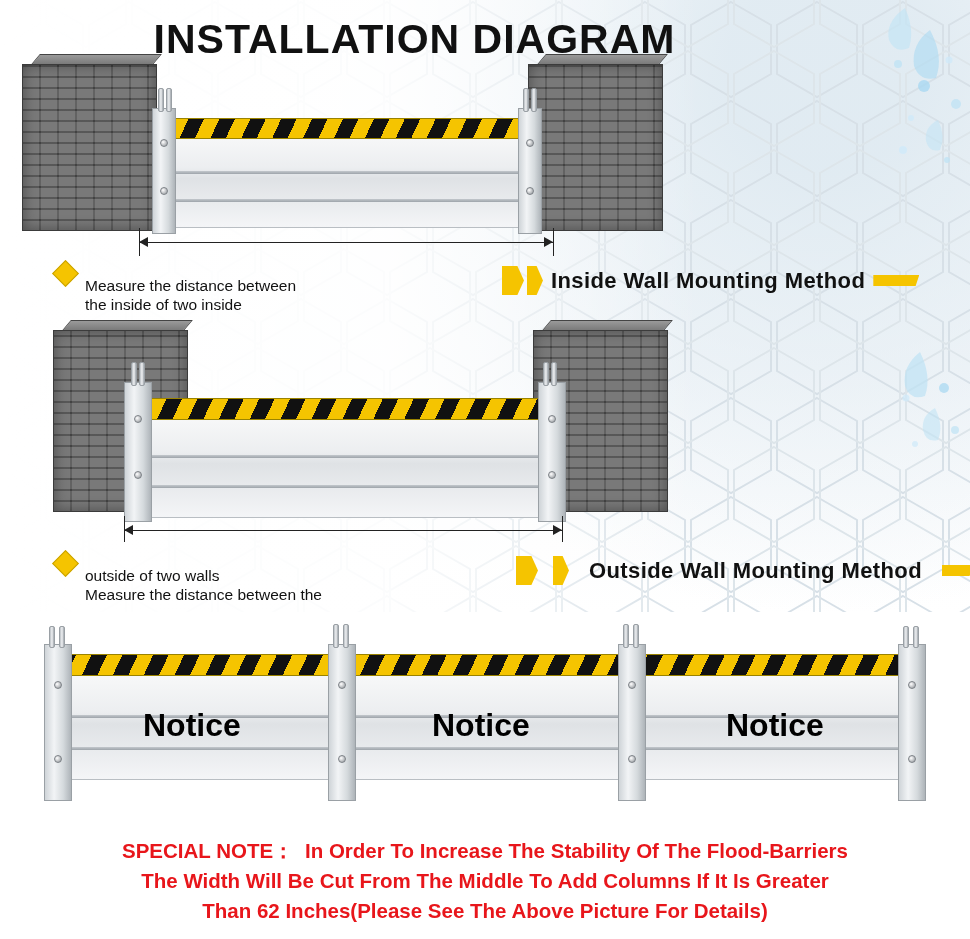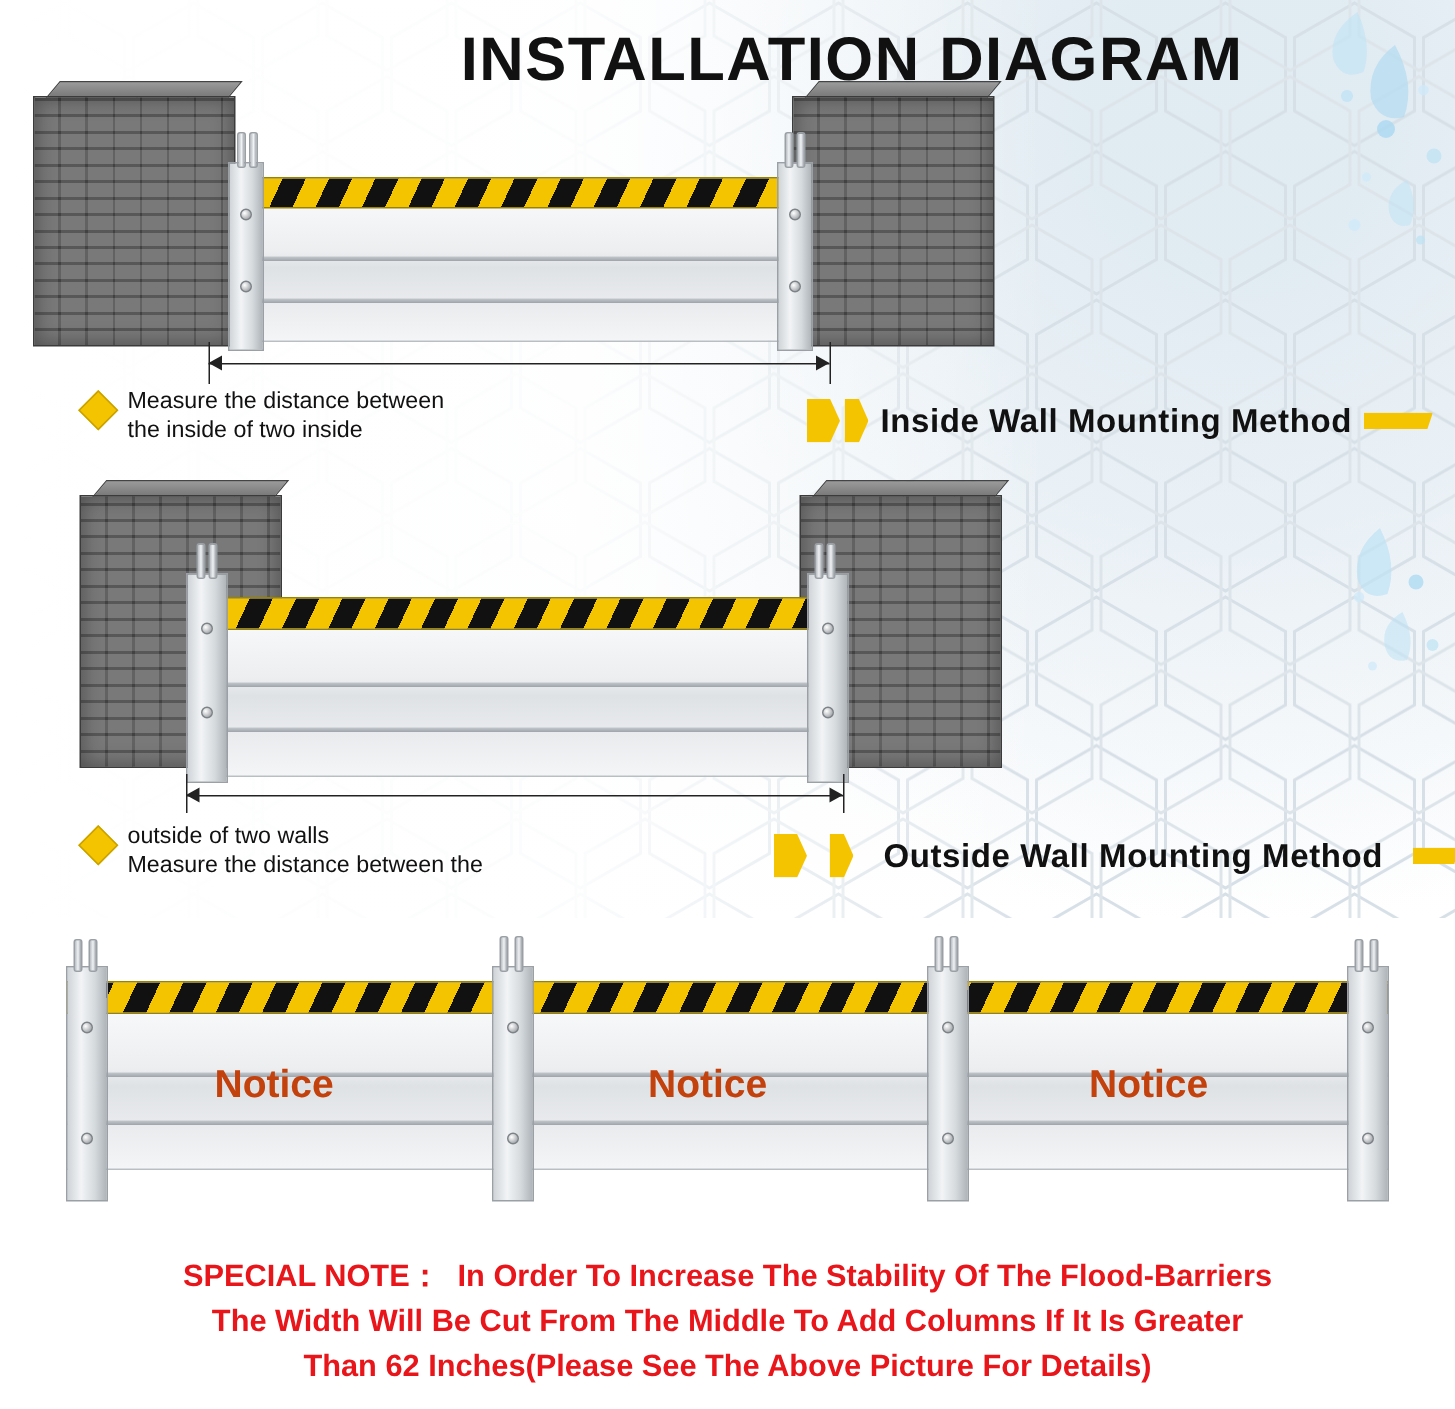--- a/index.html
+++ b/index.html
@@ -17,21 +17,21 @@
     position:absolute;left:0;top:0;width:970px;height:612px;
     background:
       radial-gradient(circle at 85% 12%, rgba(220,232,240,.85) 0 10%, rgba(255,255,255,0) 55%),
       linear-gradient(180deg,#ffffff 0%,#f7f9fb 60%,#ffffff 100%);
     overflow:hidden;
   }
   .hexbg svg{position:absolute;left:0;top:0;}
 
   
   .title{
-    position:absolute;left:0;top:16px;width:829px;text-align:right;
+    position:absolute;left:0;top:16px;width:829px;text-align:center;
     font-size:41px;font-weight:bold;letter-spacing:1px;color:#111;
     font-family:"Liberation Sans", sans-serif;
   }
 
   
   .brick{
     position:absolute;
     background:
       repeating-linear-gradient(0deg, #6f6f6f 0 9px, #4b4b4b 9px 11px),
       repeating-linear-gradient(90deg, rgba(0,0,0,.35) 0 1px, rgba(0,0,0,0) 1px 34px);
@@ -85,21 +85,21 @@
   .arrowL,.arrowR{position:absolute;width:0;height:0;border-top:5px solid transparent;border-bottom:5px solid transparent;}
   .arrowL{border-right:9px solid #222;}
   .arrowR{border-left:9px solid #222;}
 
   
   .callout{position:absolute;display:flex;align-items:flex-start;gap:10px;}
   .diamond{
     width:17px;height:17px;background:#f5c400;border:1px solid #c9a200;
     transform:rotate(45deg);flex:0 0 auto;margin-top:6px;
   }
-  .callout-text{font-size:15.5px;line-height:19px;color:#111;}
+  .callout-text{font-size:15.5px;line-height:19px;color:#111;margin-top:18px;}
 
   
   .banner{position:absolute;display:flex;align-items:center;}
   .banner .chev{
     width:22px;height:29px;background:#f5c400;
     clip-path:polygon(0 0,70% 0,100% 50%,70% 100%,0 100%);
   }
   .banner .chev2{
     width:16px;height:29px;background:#f5c400;margin-left:3px;
     clip-path:polygon(0 0,60% 0,100% 50%,60% 100%,0 100%);
@@ -110,21 +110,21 @@
   }
   .banner .tail{
     height:11px;background:#f5c400;margin-left:8px;
     clip-path:polygon(0 0,100% 0,92% 100%,0 100%);
   }
 
   
   .bottomwrap{position:absolute;left:0;top:612px;width:970px;height:327px;background:#fff;}
 
   .notice{
-    position:absolute;font-size:26px;font-weight:bold;color:#c2410c;
+    position:absolute;font-size:32px;font-weight:bold;color:#000000;
     font-family:"Liberation Sans", sans-serif;
   }
 
   .specialnote{
     position:absolute;left:0;top:836px;width:970px;text-align:center;
     color:#e8161b;font-weight:bold;font-size:20.5px;line-height:30px;
     font-family:"Liberation Sans", sans-serif;
   }
 
   
@@ -214,21 +214,21 @@
     <div class="arrowR" style="left:544px;top:237px;"></div>
 
     <div class="callout" style="left:56px;top:258px;width:380px;">
       <div class="diamond"></div>
       <div class="callout-text">
         <div>Measure the distance between</div>
         <div>the inside of two inside</div>
       </div>
     </div>
 
-    <div class="banner" style="left:538px;top:266px;">
+    <div class="banner" style="left:502px;top:266px;">
       <div class="chev"></div>
       <div class="chev2"></div>
       <div class="blabel">Inside Wall  Mounting  Method</div>
       <div class="tail" style="width:46px;"></div>
     </div>
   </div>
 
   <div>
 
     <div class="brick-top" style="left:65px;top:320px;width:120px;height:12px;"></div>

